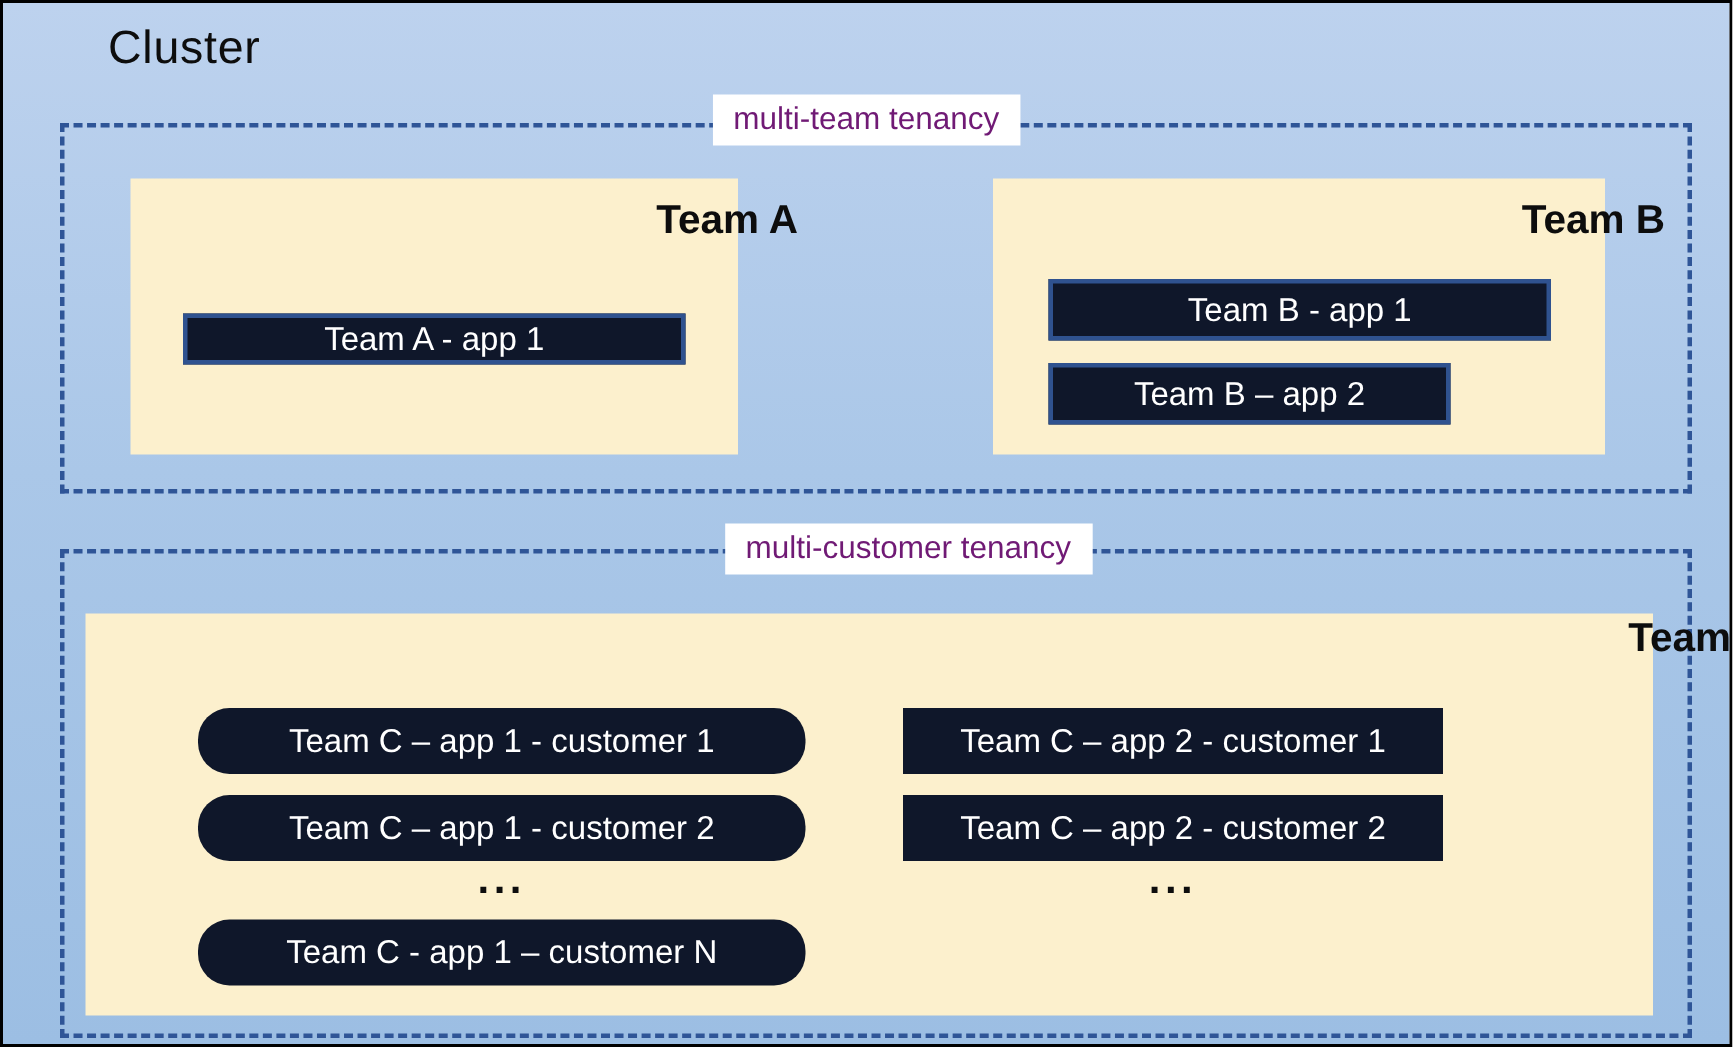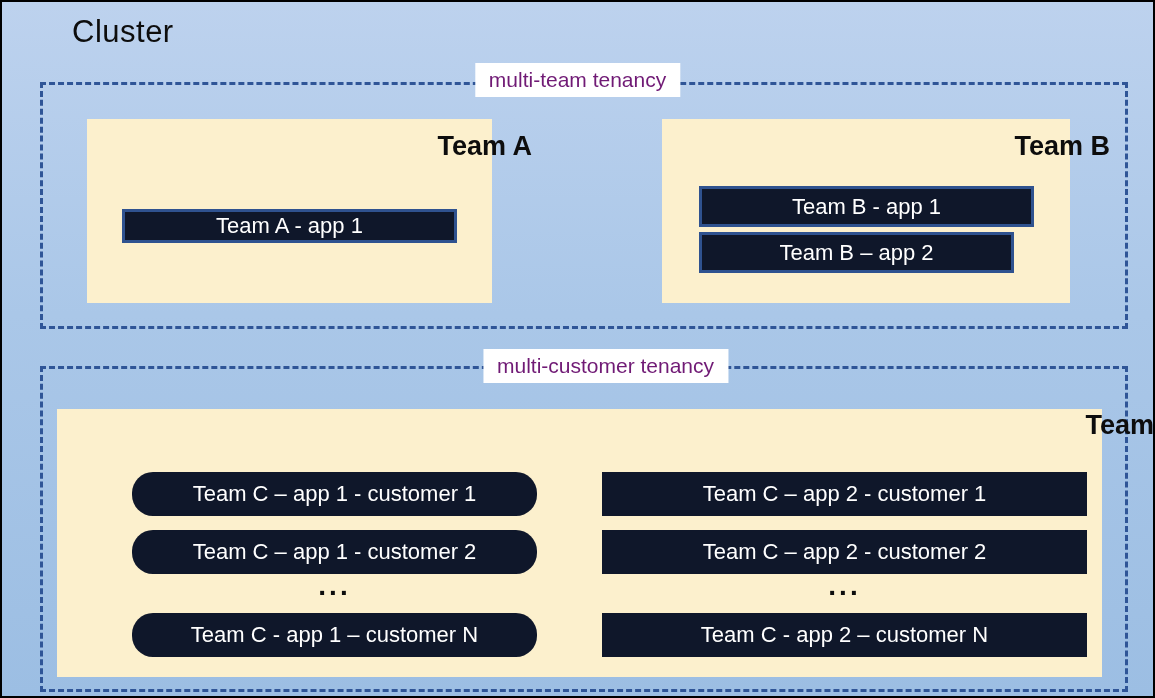--- a/index.html
+++ b/index.html
@@ -72,24 +72,24 @@
     display: flex;
     align-items: center;
     justify-content: center;
     box-sizing: border-box;
     white-space: nowrap;
   }
   .bordered { border: 3px solid #2f528f; }
   
   #a-app1 { left: 35px; top: 90px;  width: 335px; height: 34px; }
   #b-app1 { left: 37px; top: 67px;  width: 335px; height: 41px; }
-  #b-app2 { left: 37px; top: 113px; width: 315px; height: 41px; }
+  #b-app2 { left: 37px; top: 123px; width: 268px; height: 41px; }
   
   .c1 { left: 75px;  width: 405px; border-radius: 21px; }
-  .c2 { left: 545px; width: 485px; }
+  .c2 { left: 545px; width: 360px; }
   .r1 { top: 63px;  height: 44px; }
   .r2 { top: 121px; height: 44px; }
   .rN { top: 204px; height: 44px; }
   .ellipsis {
     position: absolute;
     top: 164px;
     height: 34px;
     text-align: center;
     font-size: 28px;
     font-weight: 900;
@@ -126,16 +126,15 @@
     <div class="team-title">Team C</div>
 
     <div class="app-box c1 r1">Team C – app 1 - customer 1</div>
     <div class="app-box c1 r2">Team C – app 1 - customer 2</div>
     <div class="ellipsis c1">...</div>
     <div class="app-box c1 rN">Team C - app 1 – customer N</div>
 
     <div class="app-box c2 r1">Team C – app 2 - customer 1</div>
     <div class="app-box c2 r2">Team C – app 2 - customer 2</div>
     <div class="ellipsis c2">...</div>
-    <div class="app-box c2 rN">Team C - app 2 – customer N</div>
   </div>
 
 </div>
 
 </body></html>

